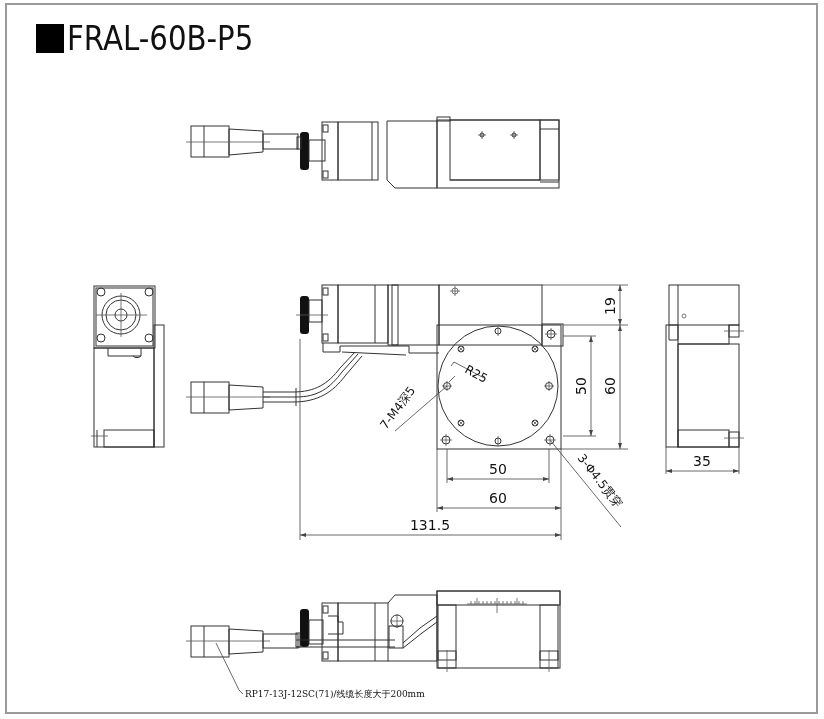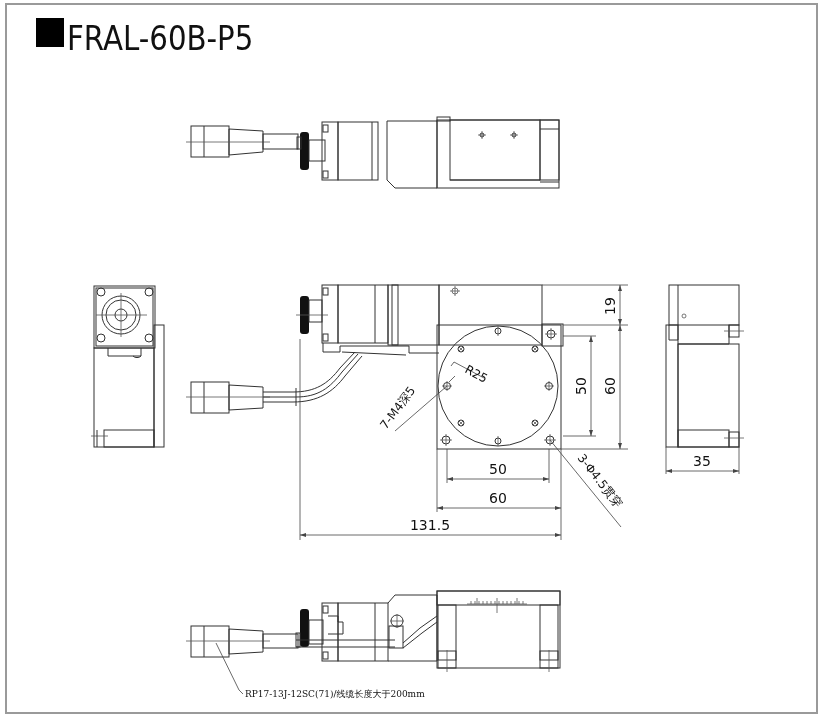--- a/index.html
+++ b/index.html
@@ -1,18 +1,18 @@
 <!DOCTYPE html>
 <html><head>
 <meta charset="utf-8">
 <style>
   html, body { margin:0; padding:0; background:#ffffff; }
   body { width:824px; height:719px; position:relative; overflow:hidden; font-family:"DejaVu Sans", sans-serif; }
   .frame { position:absolute; left:5px; top:3px; width:813px; height:711px; border:2px solid #9a9a9a; box-sizing:border-box; background:#fff; }
-  .title { position:absolute; left:36px; top:18px; height:40px; display:flex; }
+  .title { position:absolute; left:36px; top:18px; height:40px; display:flex; align-items:center; }
   .title .sq { width:28px; height:29px; background:#000; margin-right:3px; }
   .title .txt { font-family:"DejaVu Sans", sans-serif; font-size:34px; letter-spacing:0px; color:#111; transform:scaleX(0.86); transform-origin:left center; white-space:nowrap; }
   svg.drawing { position:absolute; left:0; top:0; }
   svg text { font-family:"DejaVu Sans", sans-serif; fill:#111; }
   .ln { stroke:#333; stroke-width:1; fill:none; }
   .thin { stroke:#555; stroke-width:0.8; fill:none; }
   .dim { stroke:#444; stroke-width:0.8; fill:none; }
 </style>
 </head>
 <body>

